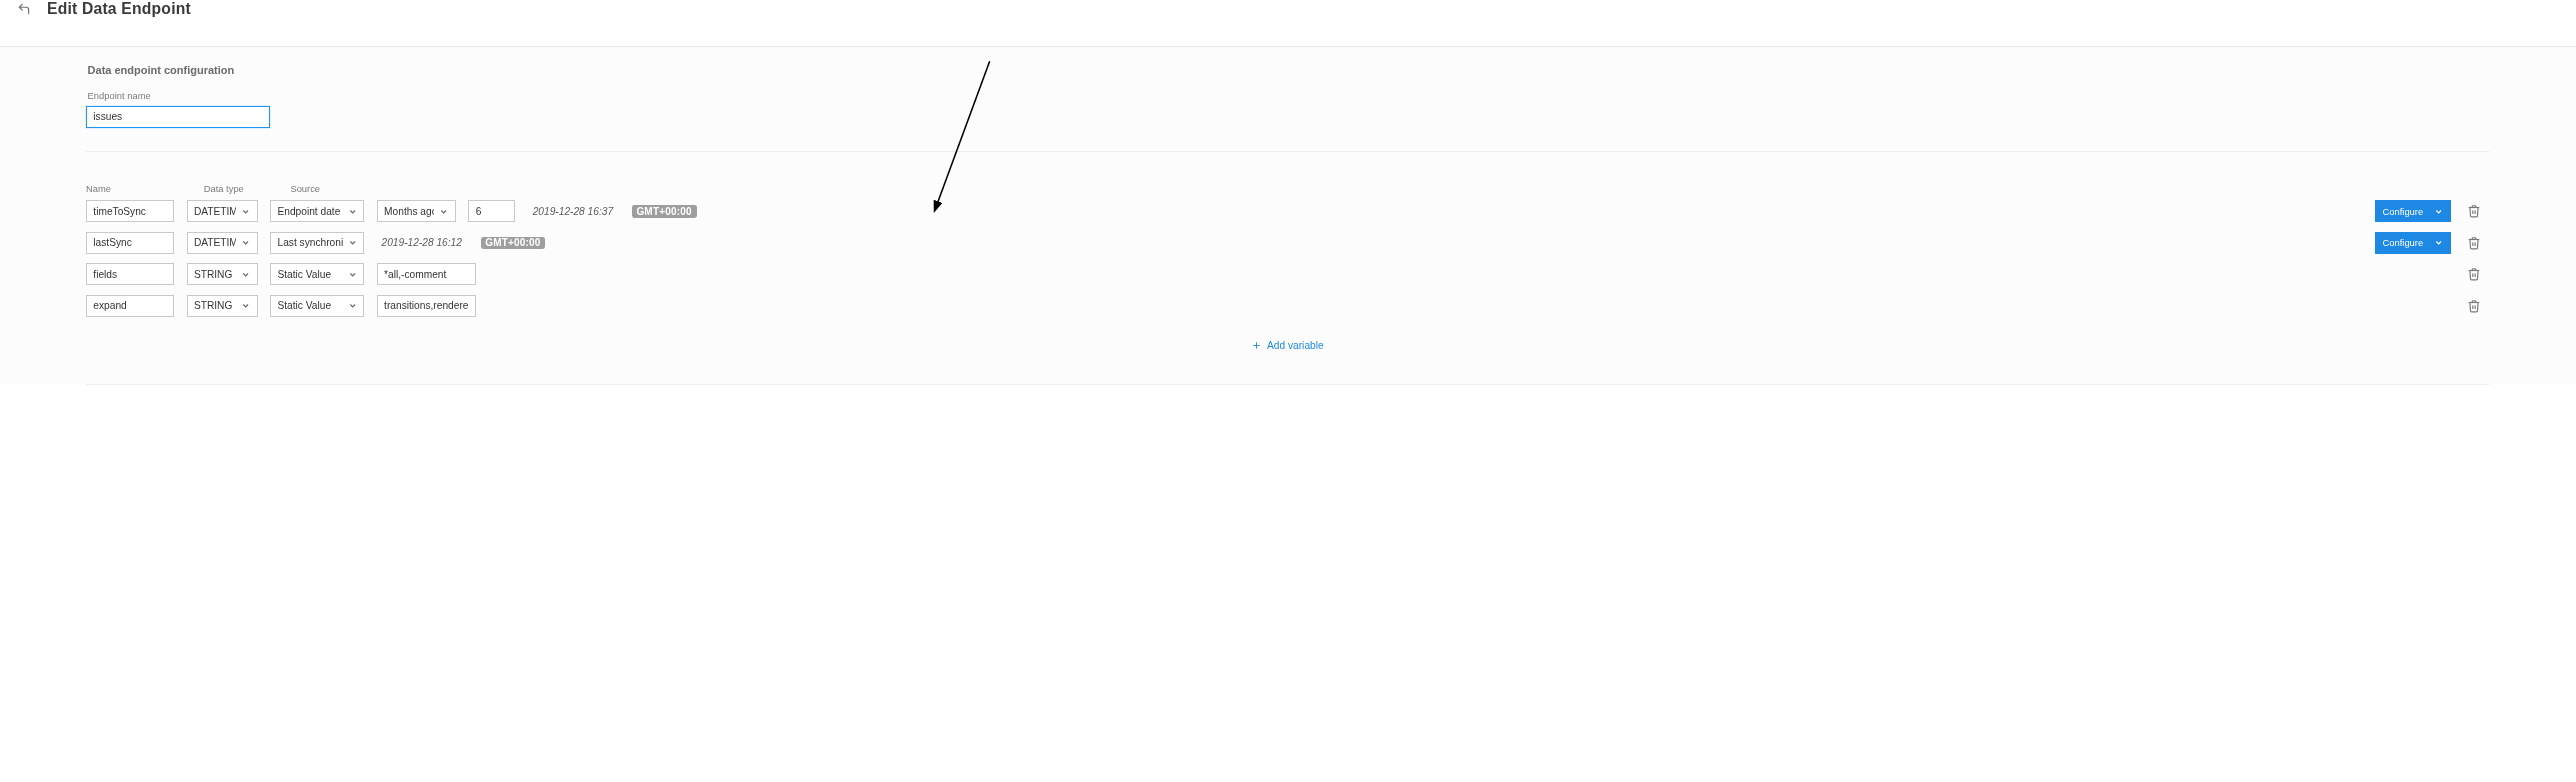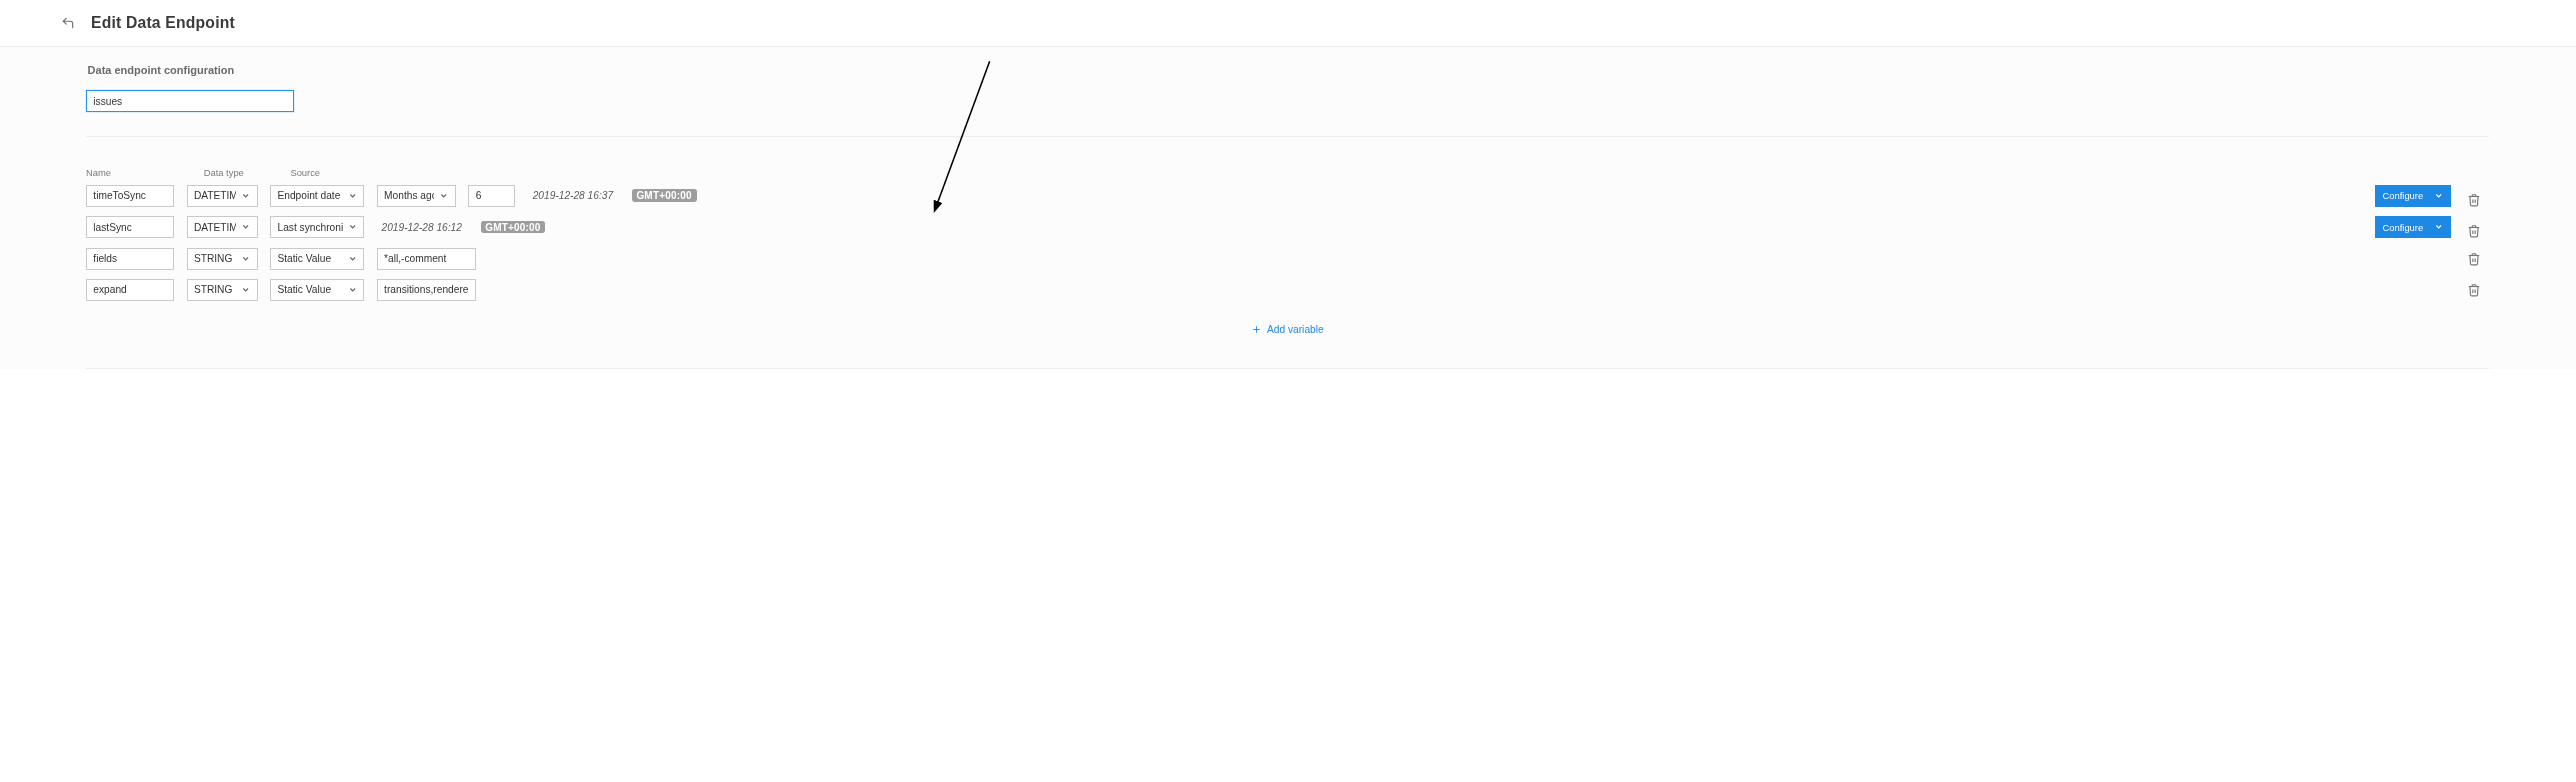--- a/index.html
+++ b/index.html
@@ -1,35 +1,35 @@
 <!DOCTYPE html>
 <html><head>
 <meta charset="utf-8">
 <style>
   * { box-sizing: border-box; }
   html, body { margin:0; padding:0; background:#fff; font-family:"Segoe UI",Arial,sans-serif; font-size:10.2px; color:#333; }
   .wrapper { width:2576px; min-height:782px; position:relative; }
 
   
-  .header { height:46px; display:flex; align-items:center; padding:0 19px 0 15.7px;margin-left:44px; }
+  .header { height:46px; display:flex; align-items:flex-start; padding:0 19px 0 15.7px; }
   .header .back { width:17.3px; height:17.3px; display:flex; align-items:center; justify-content:center; color:#6f6f6f; cursor:pointer; margin-right:14px; }
   .header h1 { margin:0; font-size:15.7px; font-weight:600; color:#3a3a3a; letter-spacing:0.2px; }
   .hr { height:0.8px; background:#e9e9e9; width:100%; }
 
   
   .body { background:#fcfcfc; padding:17.3px 0 0 0; }
   .card { width:2403px; margin:0 0 0 86px; }
 
   .section-title { font-size:11px; color:#6b6b6b; font-weight:600; margin:0 0 14px 1.6px; }
   .label { font-size:9.4px; color:#7a7a7a; margin:0 0 4.7px 1.6px; display:block; }
 
   .name-section { margin-bottom:31px; }
   .input { height:22px; border:0.8px solid #c9c9c9; background:#fff; padding:0 6.3px; color:#333; font-size:10.2px; font-family:inherit; outline:none; }
   .input.focused { border-color:#2196f3; box-shadow:0 0 0 0.8px rgba(33,150,243,.15); }
-  .endpoint-name { width:208px; }
+  .endpoint-name { width:184px; }
   .sep { height:0.8px; background:#eee; width:100%; margin-top:23.6px; }
 
   
   .tv-head { display:flex; gap:15.7px; margin:0 0 6.3px 0; font-size:9.4px; color:#7a7a7a; }
   .col.name   { width:102px; }
   .col.dtype  { width:71px; }
   .col.source { width:94px; }
 
   .rows { display:flex; flex-direction:column; gap:9.4px; }
   .row { display:flex; align-items:center; gap:12.6px; position:relative; }
@@ -42,21 +42,21 @@
   .num-box { width:47px; text-align:left; }
   .val-box { width:99px; }
 
   .dt { font-style:italic; color:#5a5a5a; font-size:10.2px; margin-left:4.7px; }
   .tz { display:inline-block; font-size:10px; font-weight:700; color:#fff; background:#9e9e9e; border-radius:2.4px; padding:0.8px 4.7px; margin-left:6px; letter-spacing:0.2px; }
 
   .configure { background:#1e88e5; color:#fff; border:none; height:22px; padding:0 7.9px; display:flex; align-items:center; gap:6.3px; cursor:pointer; font-size:9.4px; }
   .configure .chev { color:#fff; }
   .trash { width:14px; height:14px; color:#777; cursor:pointer; }
 
-  .row-right { margin-left:auto; display:flex; align-items:flex-end; gap:15.7px; padding-right:7.9px; }
+  .row-right { margin-left:auto; display:flex; align-items:center; gap:15.7px; padding-right:7.9px; }
 
   .add-row { text-align:center; margin:22px 0 31px 0; }
   .add-btn { color:#1e88e5; background:none; border:none; font-size:10.2px; cursor:pointer; display:inline-flex; align-items:center; gap:4.7px; }
   .plus { width:11px; height:11px; }
 
   
   .arrow { position:absolute; left:927px; top:61px; pointer-events:none; }
 
   
 </style>
@@ -83,20 +83,21 @@
         <defs>
           <marker id="ah" markerWidth="10" markerHeight="10" refX="6" refY="3" orient="auto">
             <path d="M0,0 L0,6 L8,3 z" fill="#000"></path>
           </marker>
         </defs>
         <line x1="80" y1="0" x2="10" y2="190" stroke="#000" stroke-width="2" marker-end="url(#ah)"></line>
       </svg>
 
       <div class="name-section">
         <div class="section-title">Data endpoint configuration</div>
+        <label class="label" for="epname">Endpoint name</label>
         <input id="epname" class="input endpoint-name focused" value="issues" style="">
         <div class="sep"></div>
       </div>
 
 
       <div class="tv-head">
         <div class="col name">Name</div>
         <div class="col dtype">Data type</div>
         <div class="col source">Source</div>
       </div>

